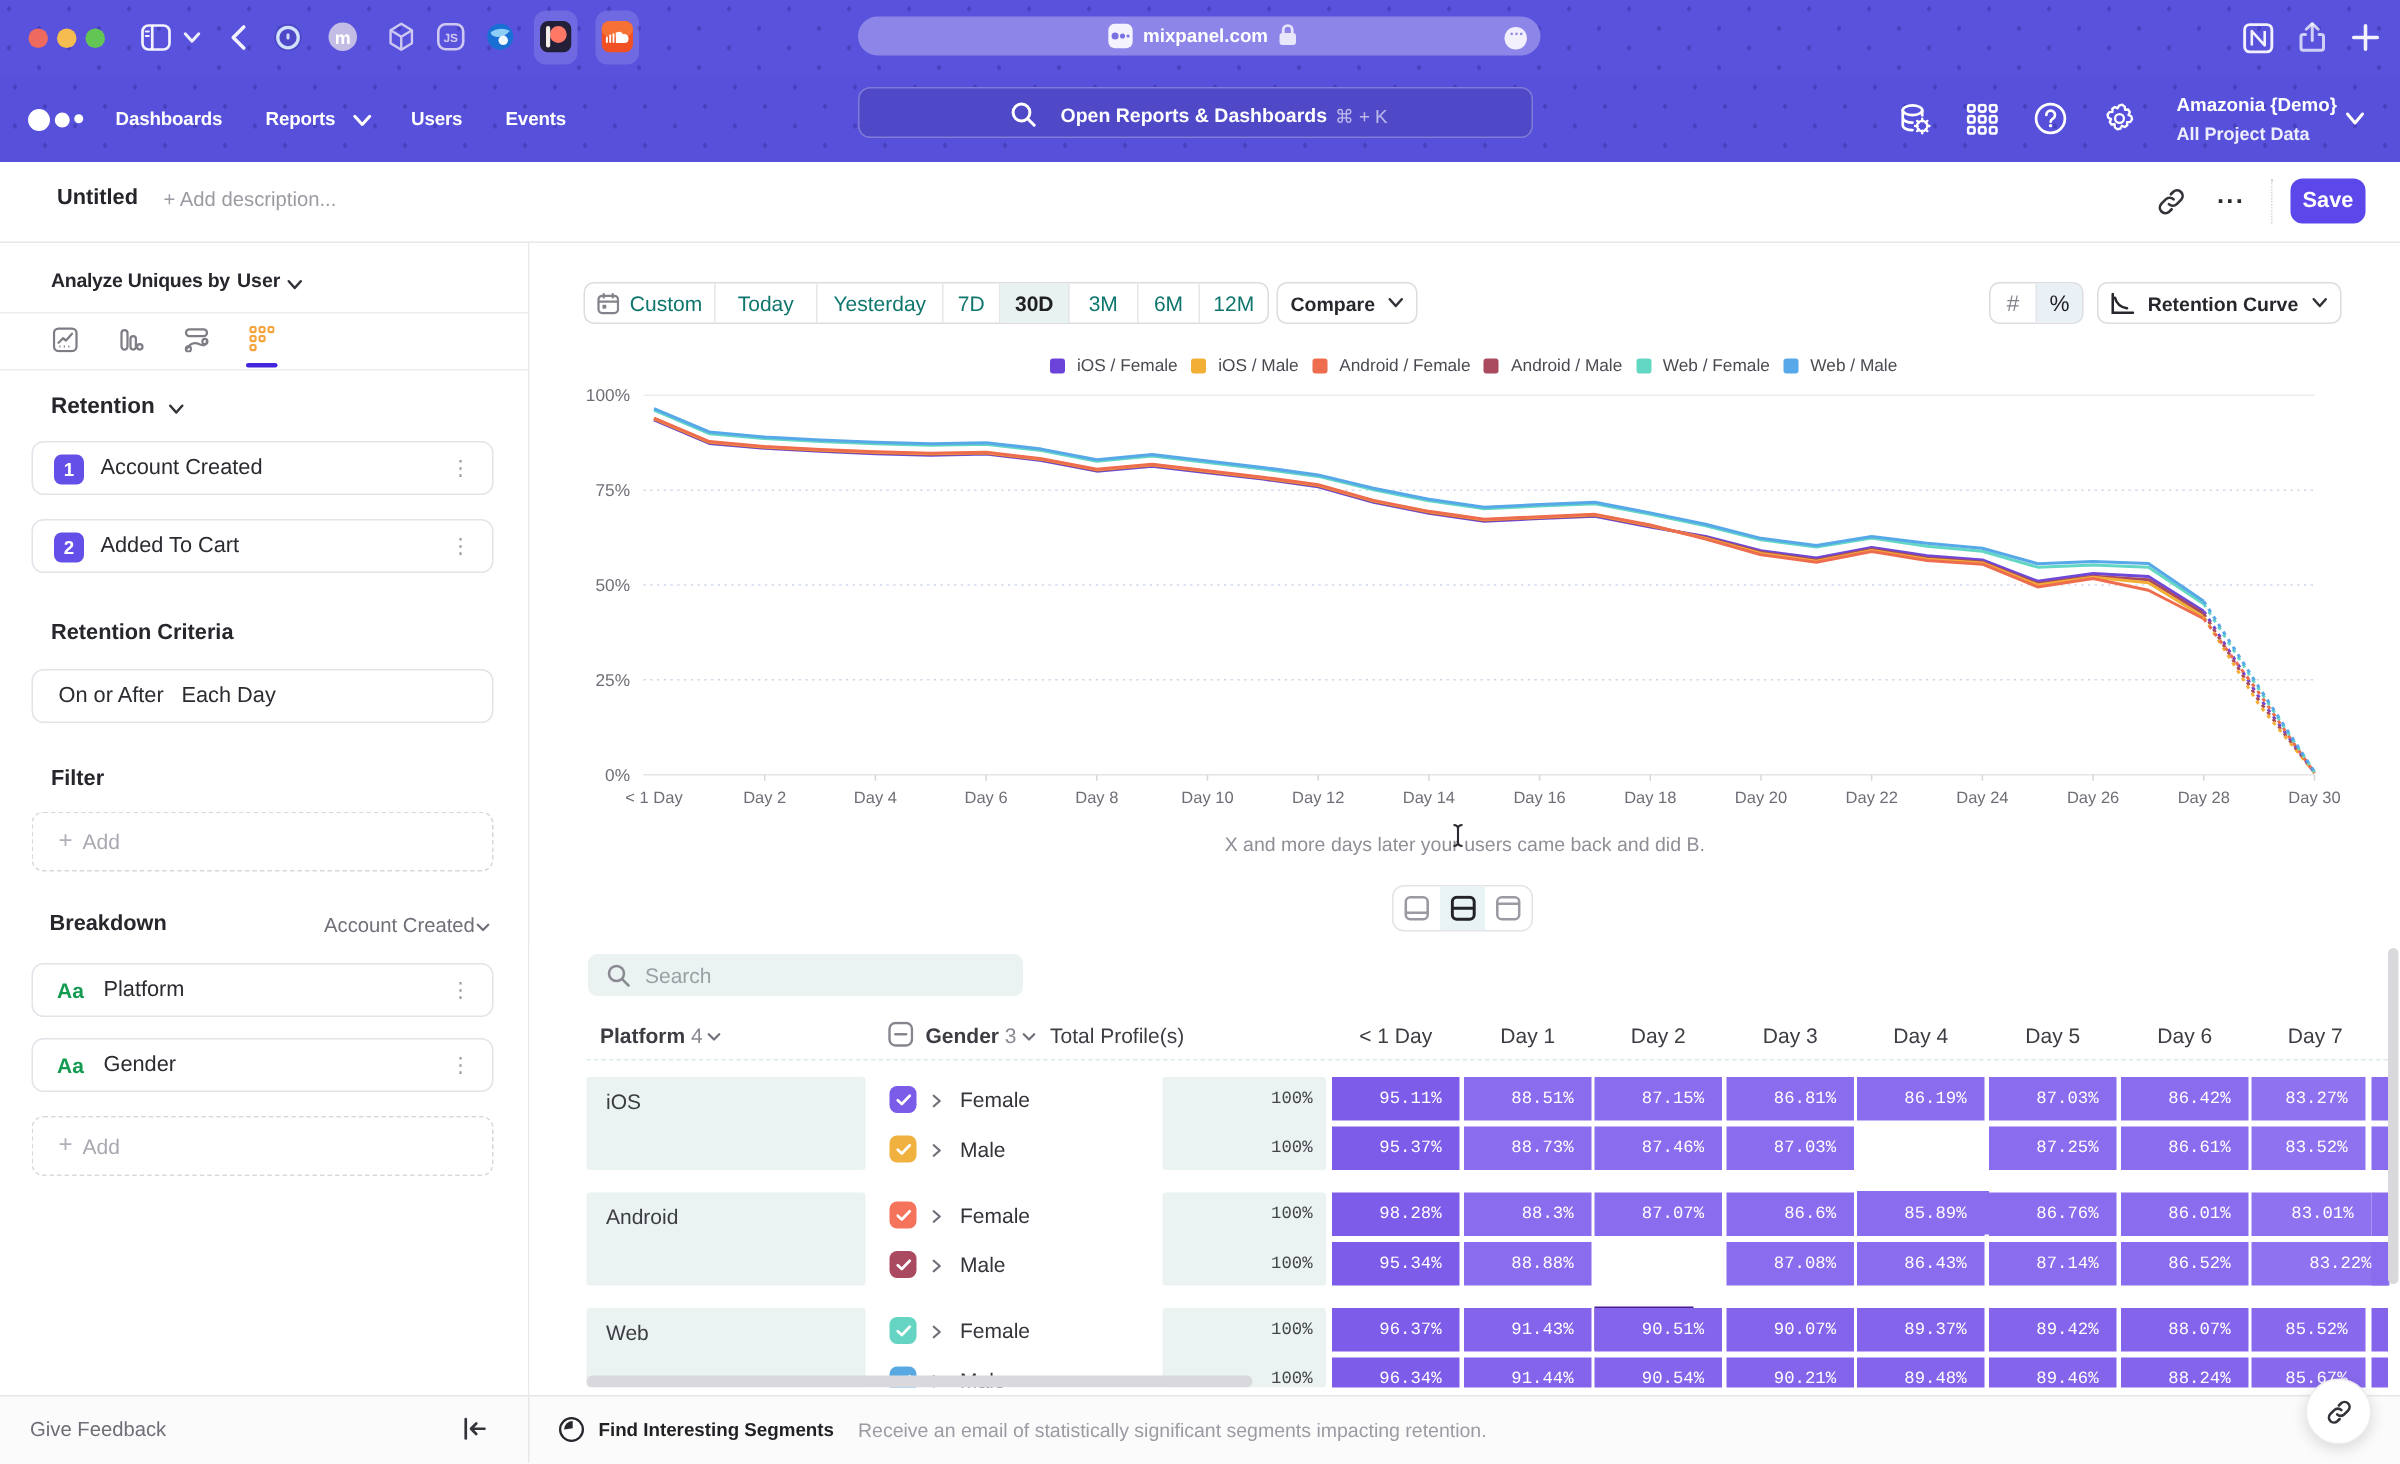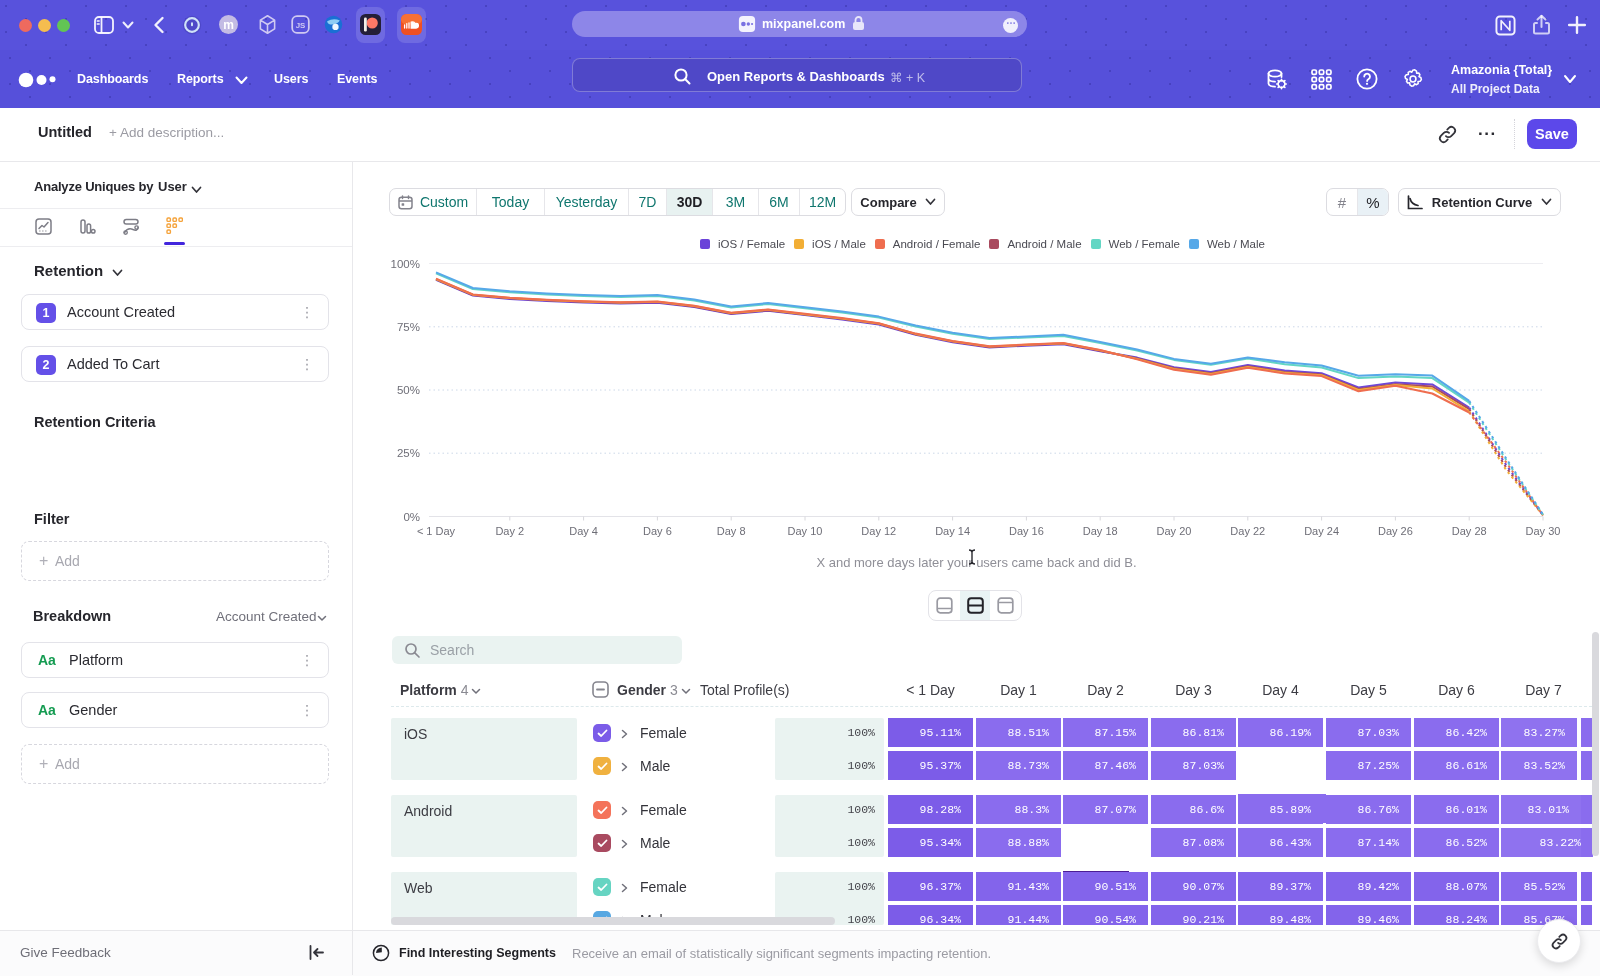--- a/index.html
+++ b/index.html
@@ -168,21 +168,21 @@
   </svg>
   <svg class="abs" style="left:1356px;top:18px;" width="22" height="22" viewBox="0 0 22 22">
     <circle cx="11" cy="11" r="9.6" fill="none" stroke="#ffffff" stroke-width="1.8"></circle>
     <path d="M8.2 8.6 a2.9 2.9 0 1 1 4.4 2.5 c-1 .6-1.5 1-1.5 2" fill="none" stroke="#ffffff" stroke-width="1.8" stroke-linecap="round"></path>
     <circle cx="11" cy="15.8" r="1.1" fill="#ffffff"></circle>
   </svg>
   <svg class="abs" style="left:1402px;top:18px;" width="22" height="22" viewBox="0 0 24 24">
     <path d="M12 1.8 l2.1 1 .6 2.2 2.2-.6 1.6 1.6-.6 2.2 2.2.6 1 2.1-1 2.1-2.2.6.6 2.2-1.6 1.6-2.2-.6-.6 2.2-2.1 1-2.1-1-.6-2.2-2.2.6-1.6-1.6.6-2.2-2.2-.6-1-2.1 1-2.1 2.2-.6-.6-2.2 1.6-1.6 2.2.6.6-2.2 z" fill="none" stroke="#ffffff" stroke-width="1.7" stroke-linejoin="round" transform="rotate(11 12 12)"></path>
     <circle cx="12" cy="12" r="3.2" fill="none" stroke="#ffffff" stroke-width="1.7"></circle>
   </svg>
-  <div class="abs" style="left:1451px;top:13px;color:#ffffff;font-size:12.5px;font-weight:700;">Amazonia {Total}</div>
+  <div class="abs" style="left:1451px;top:13px;color:#ffffff;font-size:12.5px;font-weight:700;">Amazonia {Demo}</div>
   <div class="abs" style="left:1451px;top:32px;color:#ffffff;opacity:0.9;font-size:12px;font-weight:700;">All Project Data</div>
   <svg class="abs" style="left:1563px;top:24px;" width="14" height="10" viewBox="0 0 14 10">
       <path d="M2 2 L7 8 L12 2" fill="none" stroke="#ffffff" stroke-width="2" stroke-linecap="round" stroke-linejoin="round"></path>
     </svg>
 </div>
 
 <div id="phead">
   <div class="abs" style="left:38px;top:16px;color:#24242a;font-size:14.5px;font-weight:700;">Untitled</div>
   <div class="abs" style="left:109px;top:17px;color:#9b9ba3;font-size:13.5px;">+ Add description...</div>
   <svg class="abs" style="left:1437px;top:16px;" width="21" height="21" viewBox="0 0 24 24">
@@ -240,20 +240,24 @@
     <div class="abs" style="left:14px;top:8px;width:20px;height:20px;border-radius:5px;background:#6450e8;color:#fff;font-size:12.5px;font-weight:700;display:flex;align-items:center;justify-content:center;">1</div>
     <div class="abs" style="left:45px;top:9px;color:#2b2b31;font-size:14.5px;">Account Created</div>
     <div class="kebab">⋮</div>
   </div>
   <div class="scard" style="top:184px;">
     <div class="abs" style="left:14px;top:8px;width:20px;height:20px;border-radius:5px;background:#6450e8;color:#fff;font-size:12.5px;font-weight:700;display:flex;align-items:center;justify-content:center;">2</div>
     <div class="abs" style="left:45px;top:9px;color:#2b2b31;font-size:14.5px;">Added To Cart</div>
     <div class="kebab">⋮</div>
   </div>
   <div class="h-side abs" style="left:34px;top:252px;font-size:14.5px;">Retention Criteria</div>
+  <div class="scard" style="top:284px;">
+    <div class="abs" style="left:17px;top:9px;color:#2b2b31;font-size:14.5px;">On or After</div>
+    <div class="abs" style="left:99px;top:9px;color:#2b2b31;font-size:14.5px;">Each Day</div>
+  </div>
   <div class="h-side abs" style="left:34px;top:349px;font-size:14.5px;">Filter</div>
   <div class="addbox" style="top:379px;">
     <span class="abs" style="left:17px;top:10px;font-size:16px;color:#b0b0b8;">+</span>
     <span class="abs" style="left:33px;top:11px;">Add</span>
   </div>
   <div class="h-side abs" style="left:33px;top:446px;font-size:14.5px;">Breakdown</div>
   <div class="abs" style="left:216px;top:447px;color:#70707a;font-size:13.5px;">Account Created</div>
   <svg class="abs" style="left:317px;top:453px;" width="10" height="7" viewBox="0 0 10 7">
       <path d="M1.5 1.5 L5 5 L8.5 1.5" fill="none" stroke="#70707a" stroke-width="1.5" stroke-linecap="round" stroke-linejoin="round"></path>
     </svg>

